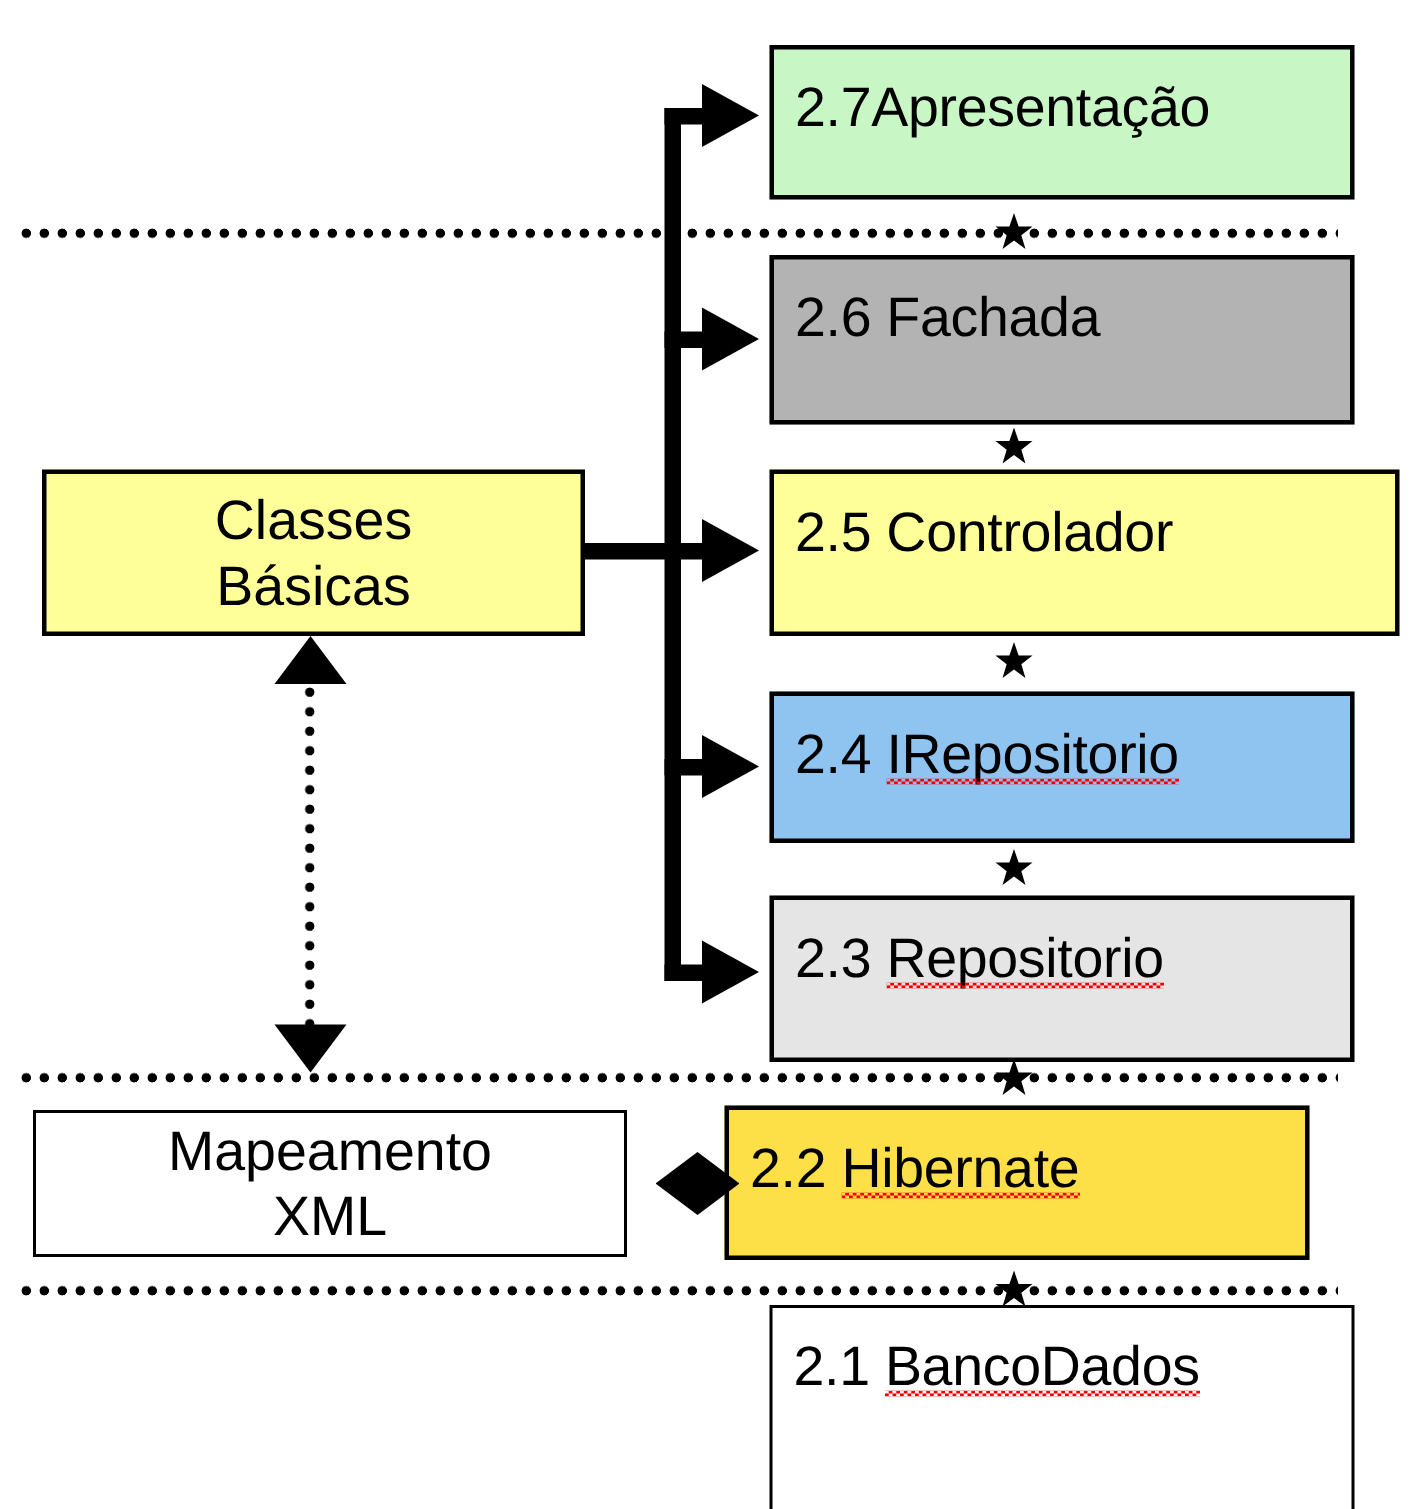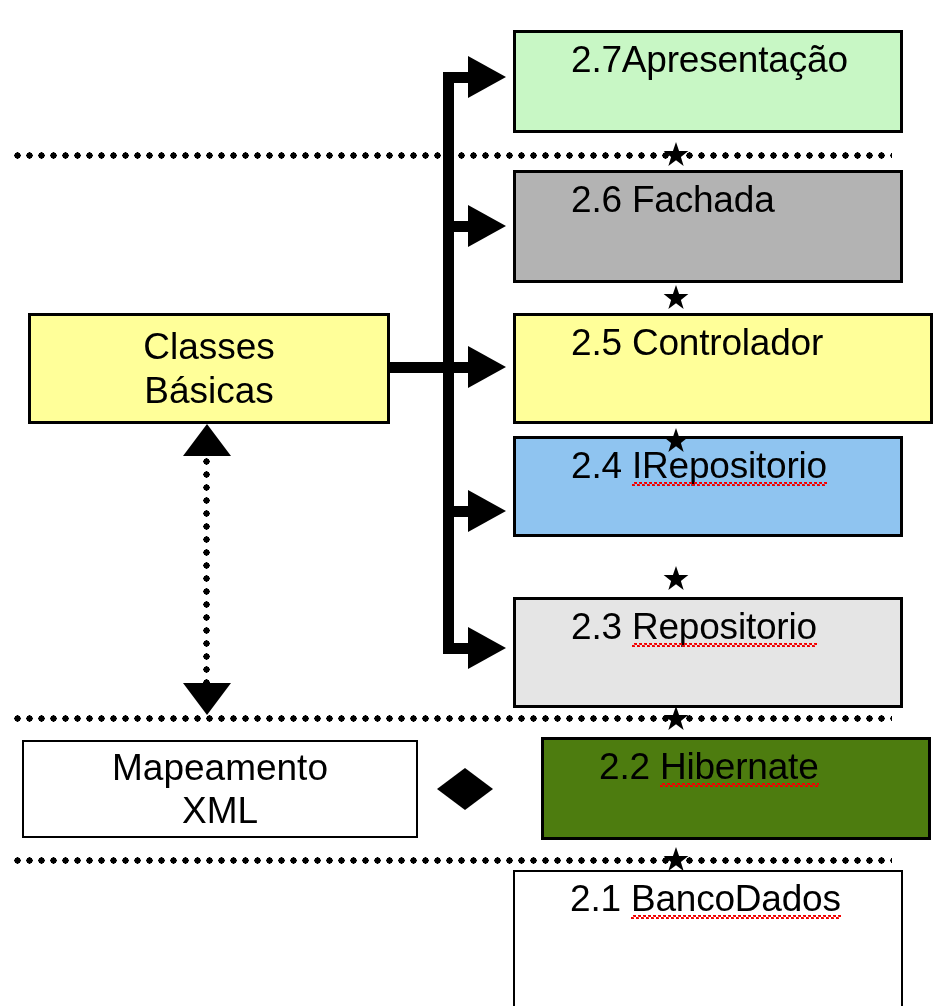--- a/index.html
+++ b/index.html
@@ -28,23 +28,22 @@
     align-items: flex-start;
     justify-content: flex-start;
     background: #ffffff;
   }
   .layer-box .box-label {
     display: inline-block;
     font-size: 37px;
     line-height: 1.0;
     color: #000000;
     white-space: nowrap;
-    padding: 8px 0 0 14px;
+    padding: 20px 0 0 14px;
     letter-spacing: -0.2px;
-    margin-left: 41px;
   }
   .layer-box.thin {
     border-width: 2px;
   }
 
   
   .sq {
     position: relative;
     display: inline-block;
   }
@@ -164,29 +163,29 @@
   </div>
 
   <div class="layer-box" style="left:513px; top:170px; width:390px; height:113px; background:#b3b3b3;">
     <span class="box-label">2.6 Fachada</span>
   </div>
 
   <div class="layer-box" style="left:513px; top:313px; width:420px; height:111px; background:#ffff99;">
     <span class="box-label">2.5 Controlador</span>
   </div>
 
-  <div class="layer-box" style="left:513px; top:436px; width:390px; height:101px; background:#8fc4f0;">
+  <div class="layer-box" style="left:513px; top:461px; width:390px; height:101px; background:#8fc4f0;">
     <span class="box-label"><span>2.4 </span><span class="sq">IRepositorio</span></span>
   </div>
 
   <div class="layer-box" style="left:513px; top:597px; width:390px; height:111px; background:#e5e5e5;">
     <span class="box-label"><span>2.3 </span><span class="sq">Repositorio</span></span>
   </div>
 
-  <div class="layer-box" style="left:541px; top:737px; width:390px; height:103px; background:#4d7c0f;">
+  <div class="layer-box" style="left:483px; top:737px; width:390px; height:103px; background:#fde047;">
     <span class="box-label"><span>2.2 </span><span class="sq">Hibernate</span></span>
   </div>
 
   <div class="layer-box thin" style="left:513px; top:870px; width:390px; height:162px; background:#ffffff;">
     <span class="box-label"><span>2.1 </span><span class="sq">BancoDados</span></span>
   </div>
 
   <div class="star" style="left:663px; top:142px;"></div>
   <div class="star" style="left:663px; top:285px;"></div>
   <div class="star" style="left:663px; top:428px;"></div>

